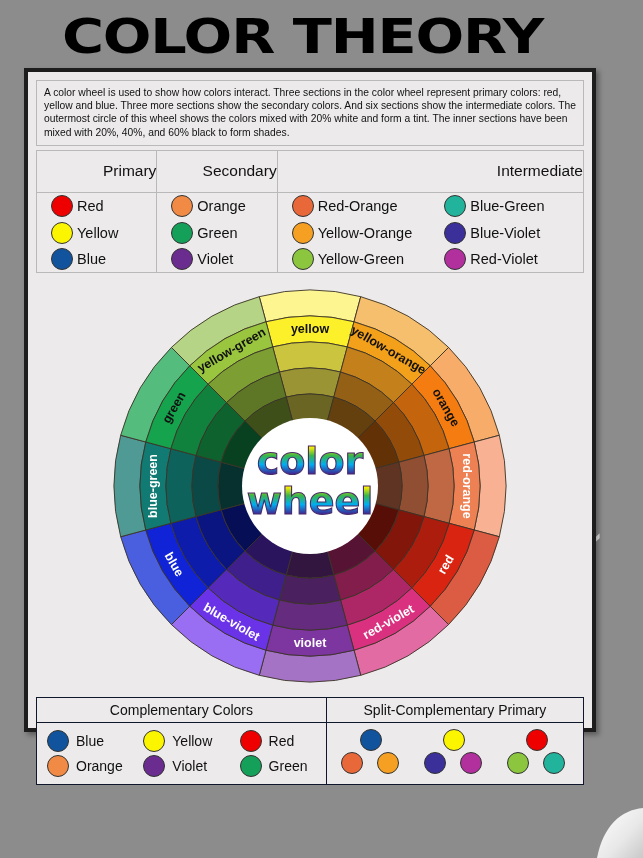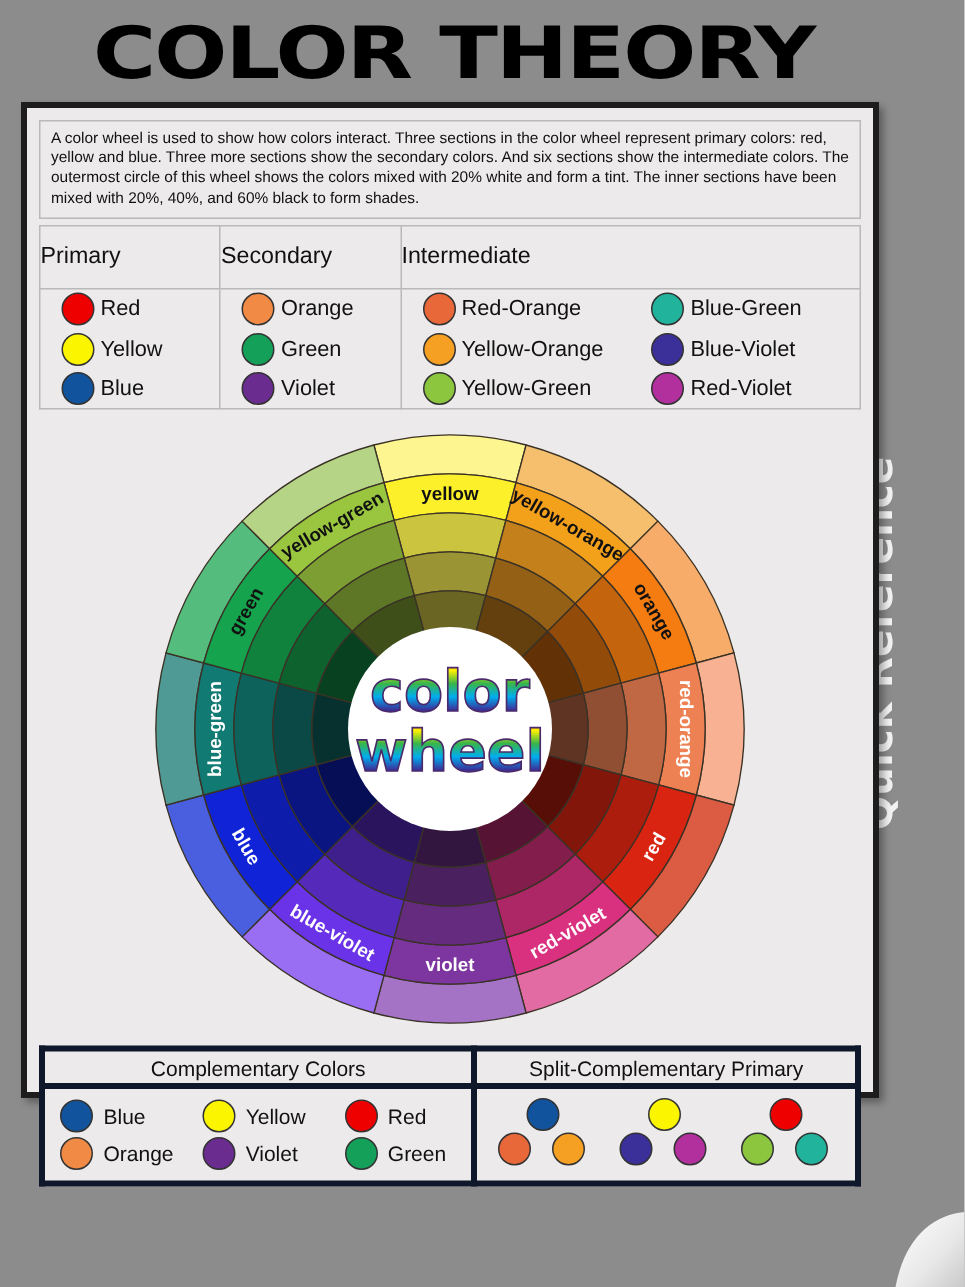--- a/index.html
+++ b/index.html
@@ -61,21 +61,21 @@
   
   #page-curl {
     position: absolute;
     right: 0; bottom: 0;
     width: 60px; height: 50px;
   }
 
   
   #card {
     position: absolute;
-    left: 14px; top: 68px;
+    left: 24px; top: 68px;
     width: 572px; height: 664px;
     background: #eceaea;
     border: 4px solid #1d1d1d;
     box-shadow: 3px 3px 5px rgba(0,0,0,0.35);
     padding: 8px;
   }
 
   
   #desc {
     border: 1px solid #b9b9b9;
@@ -96,21 +96,21 @@
   }
   .ltable th, .ltable td {
     border: 1px solid #b9b9b9;
     padding: 0;
   }
   .ltable th {
     font-weight: normal;
     font-size: 15.5px;
     color: #111;
     height: 42px;
-    text-align: left;
+    text-align: right;
   }
   .swatch-cell { padding: 6px 0 7px 0; }
   .swatch-cols { display: flex; }
   .swatch-col { flex: 1; }
   .swatch-row {
     display: flex;
     align-items: center;
     height: 26.5px;
     padding-left: 14px;
   }
@@ -145,21 +145,21 @@
   #center-disc { fill: #ffffff; }
 
   
   .btable {
     width: 100%;
     border-collapse: collapse;
     margin-top: 2px;
     background: #eceaea;
   }
   .btable th, .btable td {
-    border: 4px solid #0f172a;
+    border: 1px solid #0f172a;
     padding: 0;
   }
   .btable th {
     font-weight: normal;
     font-size: 14px;
     color: #111;
     height: 25px;
     text-align: center;
   }
   .comp-grid { display: flex; padding: 5px 0 6px 0; }

